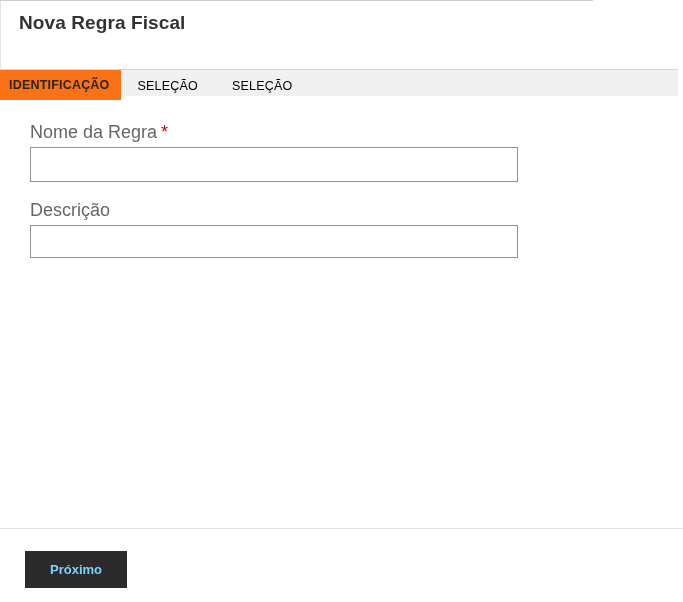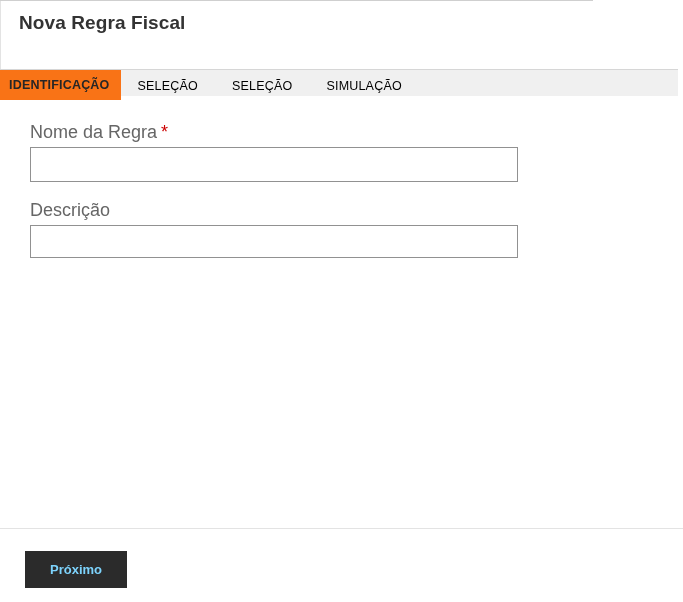--- a/index.html
+++ b/index.html
@@ -116,21 +116,20 @@
 <div class="page">
 
   <div class="header">
     <h1 class="page-title">Nova Regra Fiscal</h1>
   </div>
 
   <nav class="tabbar">
     <div class="tab active">IDENTIFICAÇÃO</div>
     <div class="tab">SELEÇÃO</div>
     <div class="tab">SELEÇÃO</div>
-    <div class="tab">SIMULAÇÃO</div>
   </nav>
 
   <div>
 
     <label class="field-label label-nome"><span>Nome da Regra</span><span class="req">*</span></label>
     <input type="text" class="text-input input-nome" value="" style="">
 
     <label class="field-label label-descricao">Descrição</label>
     <input type="text" class="text-input input-descricao" value="" style="">
 

